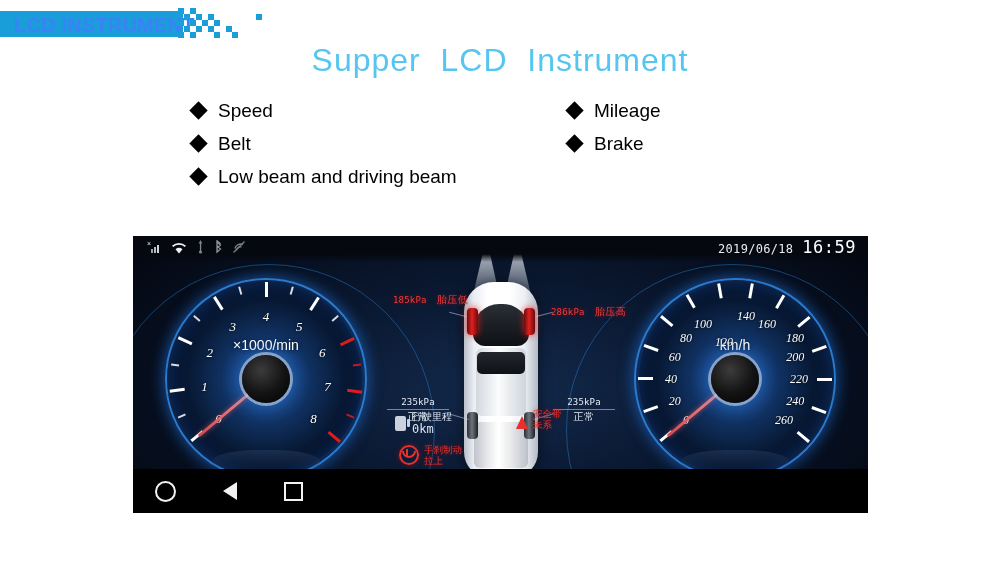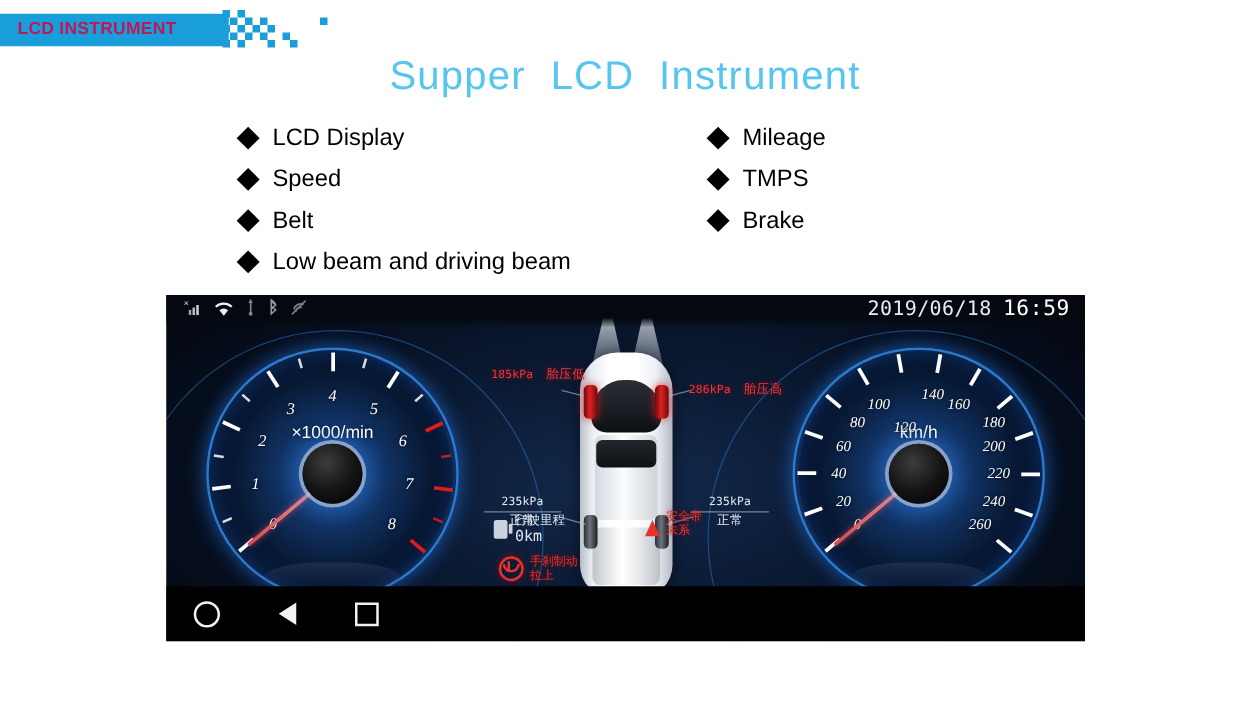--- a/index.html
+++ b/index.html
@@ -23,22 +23,22 @@
   }
   .banner-bar {
     position: absolute;
     left: 0; top: 0;
     width: 183px; height: 26px;
     background: #1a9ed9;
   }
   .banner-label {
     position: absolute;
     left: 14px; top: 3px;
-    color: #be185d;
-    font-size: 14px;
+    color: #3b82f6;
+    font-size: 20px;
     font-weight: bold;
     letter-spacing: .2px;
     white-space: nowrap;
   }
   .checker {
     position: absolute;
     left: 178px; top: -3px;
     width: 94px; height: 30px;
   }
   .ck {
@@ -116,21 +116,21 @@
   .sb-ico { position: relative; display: block; }
   .sb-clock {
     position: absolute;
     right: 12px; top: 1px;
     display: flex;
     align-items: baseline;
     gap: 9px;
   }
   .sb-date {
     color: #e8ecf2;
-    font-size: 16px;
+    font-size: 12px;
     font-family: "DejaVu Sans Mono", monospace;
     letter-spacing: .3px;
   }
   .sb-time {
     color: #ffffff;
     font-size: 17px;
     font-family: "DejaVu Sans Mono", monospace;
     letter-spacing: .5px;
   }
 
@@ -465,43 +465,35 @@
       <i class="ck" style="left: 54px; top: 24px; width: 6px; height: 6px; background: rgb(26, 158, 217);"></i>
     </div>
 </div>
 
 <div class="page-title">Supper  LCD  Instrument</div>
 
 <div class="features">
   <div class="feat-col left">
     <div class="feat-item">
       <span class="feat-bullet"></span>
-      <span>LCD Display</span>
-    </div>
-    <div class="feat-item">
-      <span class="feat-bullet"></span>
       <span>Speed</span>
     </div>
     <div class="feat-item">
       <span class="feat-bullet"></span>
       <span>Belt</span>
     </div>
     <div class="feat-item">
       <span class="feat-bullet"></span>
       <span>Low beam and driving beam</span>
     </div>
   </div>
   <div class="feat-col right">
     <div class="feat-item">
       <span class="feat-bullet"></span>
       <span>Mileage</span>
-    </div>
-    <div class="feat-item">
-      <span class="feat-bullet"></span>
-      <span>TMPS</span>
     </div>
     <div class="feat-item">
       <span class="feat-bullet"></span>
       <span>Brake</span>
     </div>
   </div>
 </div>
 
 <div class="cluster">
 

